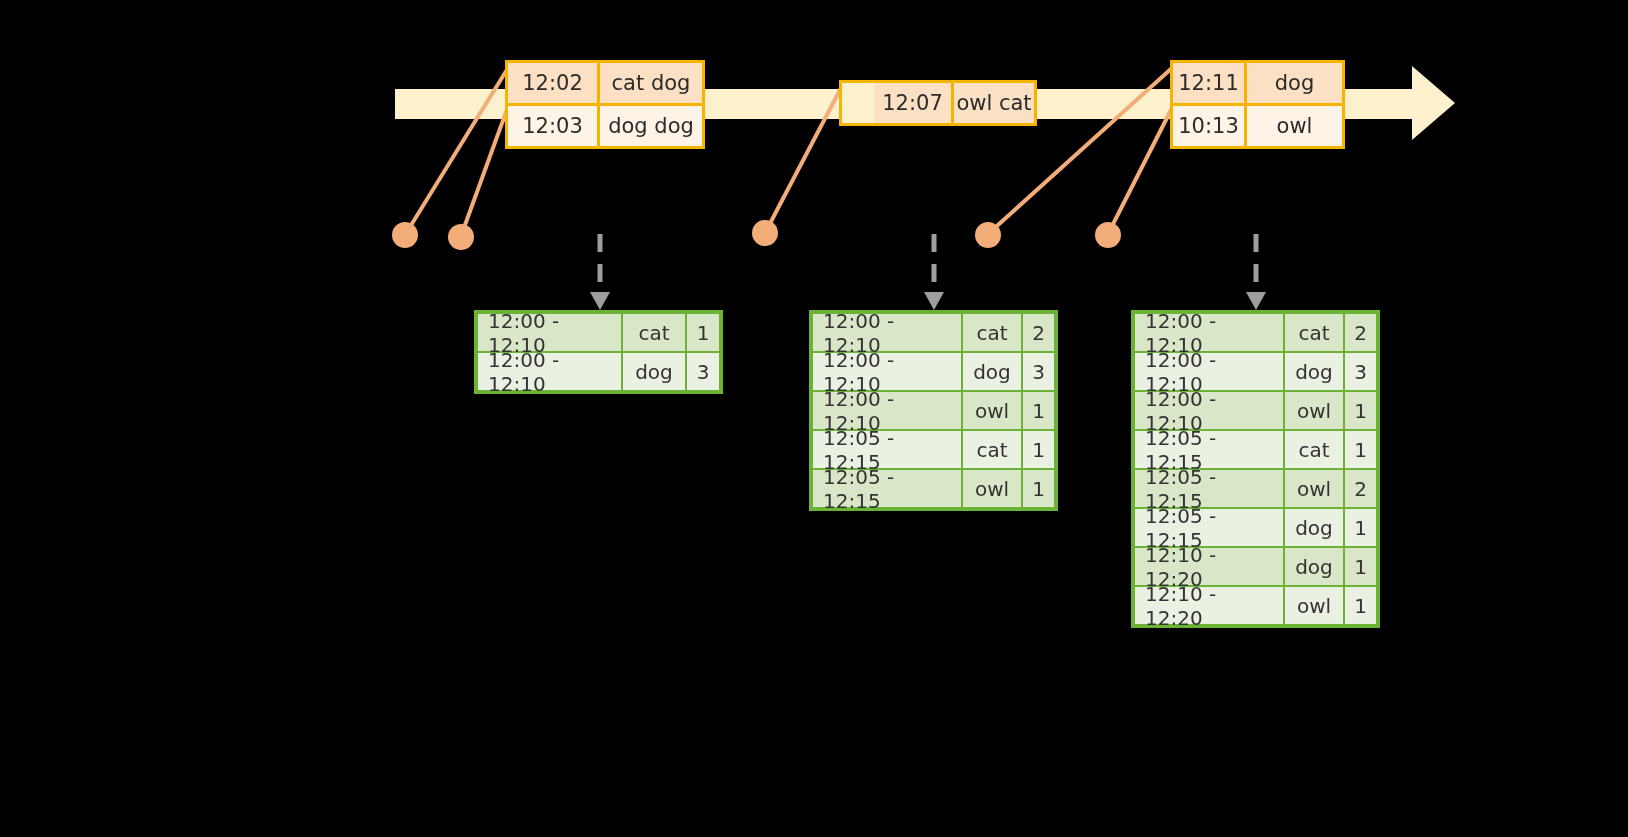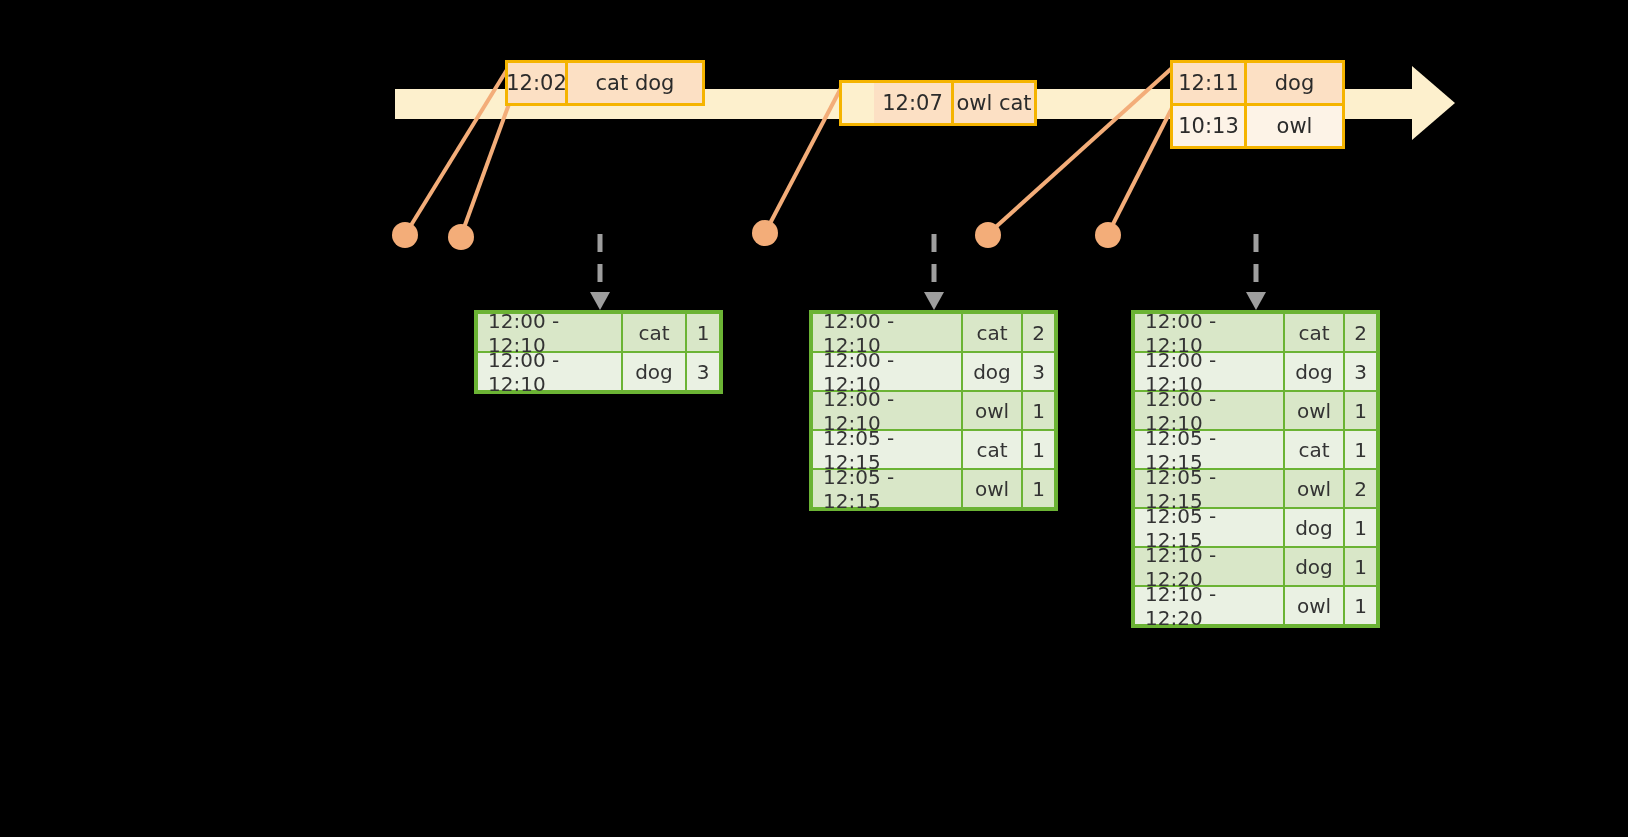--- a/index.html
+++ b/index.html
@@ -71,21 +71,21 @@
     align-items: center;
     justify-content: center;
     font-size: 21px;
     color: #2b2b2b;
     flex: 1;
   }
   .shade-a .evt-time, .shade-a .evt-val { background: #fce0c4; }
   .shade-b .evt-time, .shade-b .evt-val { background: #fdf3e7; }
 
   #evt-1 { left: 505px; top: 60px; width: 200px; }
-  #evt-1 .evt-time { width: 60px; }
+  #evt-1 .evt-time { width: 92px; }
   #evt-2 { left: 839px; top: 80px; width: 198px; }
   #evt-2 .evt-time { width: 80px; margin-left: 32px; }
   #evt-3 { left: 1170px; top: 60px; width: 175px; }
   #evt-3 .evt-time { width: 74px; }
 
   
   .dot {
     position: absolute;
     width: 26px; height: 26px;
     border-radius: 50%;
@@ -160,20 +160,24 @@
     <line x1="765" y1="233" x2="841" y2="88" stroke="#f3ad79" stroke-width="4"></line>
     <line x1="988" y1="234" x2="1172" y2="68" stroke="#f3ad79" stroke-width="4"></line>
     <line x1="1108" y1="234" x2="1174" y2="104" stroke="#f3ad79" stroke-width="4"></line>
   </svg>
 
   <div class="evt" id="evt-1">
     <div class="evt-row shade-a">
       <div class="evt-time">12:02</div>
       <div class="evt-val">cat dog</div>
     </div>
+    <div class="evt-row shade-b">
+      <div class="evt-time">12:03</div>
+      <div class="evt-val">dog dog</div>
+    </div>
   </div>
 
   <div class="evt" id="evt-2">
     <div class="evt-row shade-a">
       <div class="evt-time">12:07</div>
       <div class="evt-val">owl cat</div>
     </div>
   </div>
 
   <div class="evt" id="evt-3">

